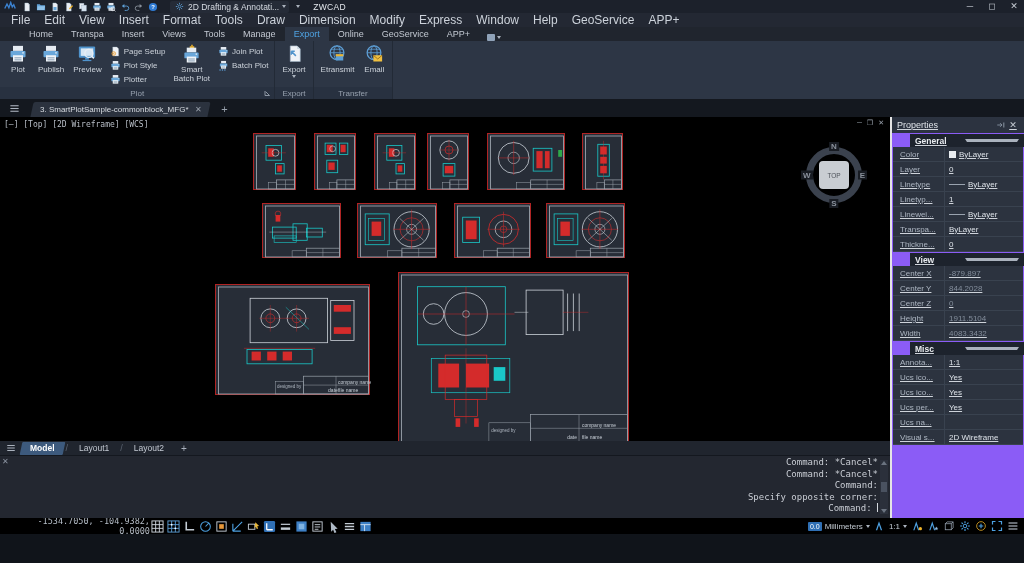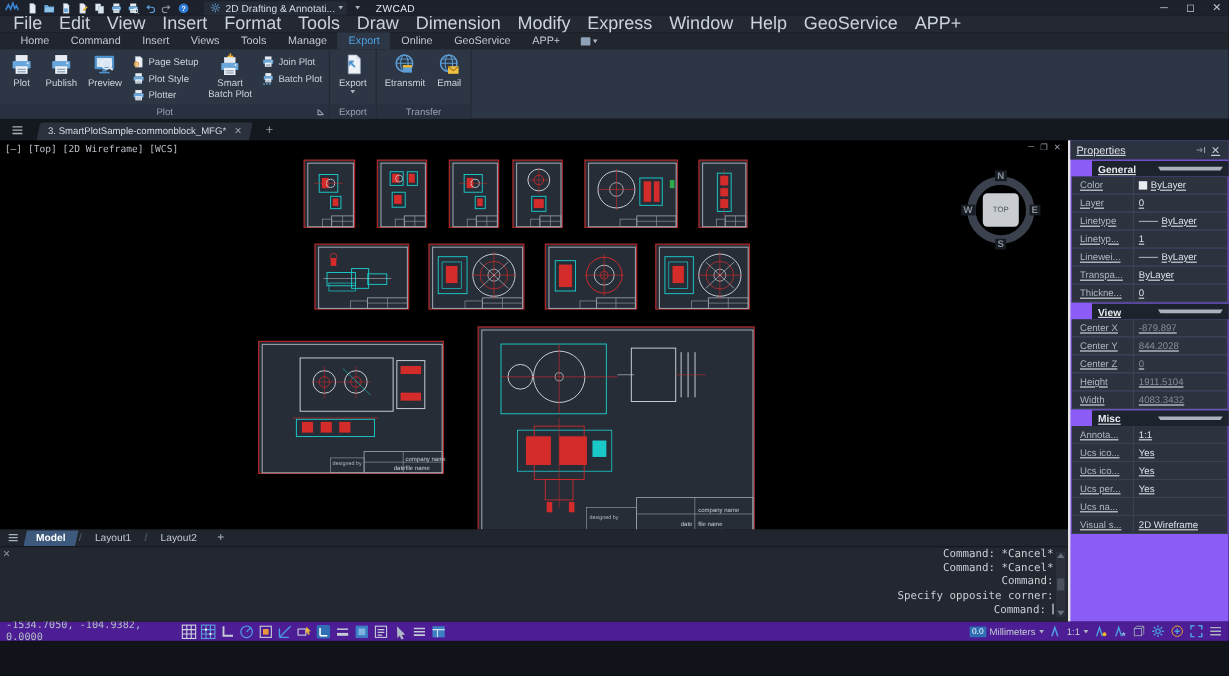--- a/index.html
+++ b/index.html
@@ -15,24 +15,24 @@
   .ws-combo { display:flex; align-items:center; gap:3px; margin-left:8px; padding:0 3px; height:12px; background:#252b37; border-radius:2px; }
   .ws-combo span.lbl { font-size:8.5px; color:#d6dbe2; }
   .tri { width:0; height:0; border-left:3px solid transparent; border-right:3px solid transparent; border-top:4px solid #aab2bd; display:inline-block; }
   .tri.sm { border-left-width:2.5px; border-right-width:2.5px; border-top-width:3.5px; }
   .app-title { font-size:8.5px; color:#e3e7ec; margin-left:10px; letter-spacing:.3px; }
   .winbtns { position:absolute; right:4px; top:0; height:13px; display:flex; align-items:center; gap:10px; }
   .winbtn { font-size:9px; color:#c4cad2; width:12px; text-align:center; line-height:13px; }
 
   
   .menubar { height:14px; background:#232833; display:flex; align-items:center; padding:0 4px; flex:0 0 14px;}
-  .menu-item { font-size:15px; color:#ccd2da; padding:0 7px; line-height:14px; }
+  .menu-item { font-size:12px; color:#ccd2da; padding:0 7px; line-height:14px; }
 
   
-  .ribbontabs { height:14px; background:#20252e; display:flex; align-items:center; padding:0 8px; flex:0 0 14px;}
+  .ribbontabs { height:14px; background:#20252e; display:flex; align-items:flex-end; padding:0 20px; flex:0 0 14px;}
   .ribbon-tab { font-size:9px; color:#c3c9d2; padding:0 9px; line-height:14px; }
   .ribbon-tab.active { background:#2d3645; color:#4fa3e3; }
   .rt-opts { margin-left:8px; display:flex; align-items:center; gap:2px; }
   .rt-opts .box { width:8px; height:7px; background:#8fa2b8; border-radius:1px; }
 
   
   .ribbon { height:58px; background:#2d3645; display:flex; flex:0 0 58px; }
   .rgroup { display:flex; flex-direction:column; border-right:1px solid #222a36; }
   .rbuttons { flex:1; display:flex; align-items:stretch; padding:1px 3px 0 3px; gap:1px; }
   .rbtn-lg { display:flex; flex-direction:column; align-items:center; justify-content:flex-start; padding:2px 4px 0 4px; min-width:30px; }
@@ -117,21 +117,21 @@
   .psec-header { height:13px; background:#1d232d; display:flex; align-items:center; padding:0 5px; margin-top:1px;margin-left:18px; }
   .psec-header span { font-size:8.5px; font-weight:bold; color:#e8ebef; flex:1; }
   .prow { height:15px; display:flex; background:#2c333f; border-bottom:1px solid #39424f; margin:0 1px; }
   .plabel { width:52px; font-size:8px; color:#aeb7c3; padding:3px 0 0 7px; border-right:1px solid #39424f; white-space:nowrap; overflow:hidden; }
   .pvalue { flex:1; font-size:8px; color:#dde2e8; padding:3px 0 0 4px; display:flex; align-items:flex-start; gap:3px; white-space:nowrap; overflow:hidden; }
   .pvalue.dim { color:#848e9c; }
   .swatch { width:7px; height:7px; background:#e8ecf0; display:inline-block; margin-top:1px; }
   .lt-line { width:16px; height:1px; background:#9aa3af; display:inline-block; margin-top:4px; }
 
   
-  .statusbar { height:16px; background:#4c1d95; display:flex; align-items:center; padding:0 5px; flex:0 0 16px; }
+  .statusbar { height:16px; background:#000000; display:flex; align-items:center; padding:0 5px; flex:0 0 16px;text-align:right; }
   .coords { font-family:"DejaVu Sans Mono",monospace; font-size:8.5px; color:#b4bcc6; width:145px; }
   .toggles { display:flex; gap:1px; }
   .sticon { width:15px; height:14px; display:flex; align-items:center; justify-content:center; }
   .sb-right { margin-left:auto; display:flex; align-items:center; gap:3px; }
   .unit-badge { background:#2f6fb4; color:#fff; font-size:7px; padding:0 2px; border-radius:1px; line-height:9px; }
   .sb-txt { font-size:8px; color:#c3cad2; }
   .sb-icon { width:13px; height:13px; display:flex; align-items:center; justify-content:center; }
 </style>
 </head>
 <body>
@@ -257,21 +257,21 @@
       <span class="menu-item">Express</span>
       <span class="menu-item">Window</span>
       <span class="menu-item">Help</span>
       <span class="menu-item">GeoService</span>
       <span class="menu-item">APP+</span>
     </div>
 
   <div class="ribbontabs">
     <span id="ribbontabs" style="display:flex">
         <span class="ribbon-tab">Home</span>
-        <span class="ribbon-tab">Command</span>
+        <span class="ribbon-tab">Transpa</span>
         <span class="ribbon-tab">Insert</span>
         <span class="ribbon-tab">Views</span>
         <span class="ribbon-tab">Tools</span>
         <span class="ribbon-tab">Manage</span>
         <span class="ribbon-tab active">Export</span>
         <span class="ribbon-tab">Online</span>
         <span class="ribbon-tab">GeoService</span>
         <span class="ribbon-tab">APP+</span>
       </span>
     <span class="rt-opts">

